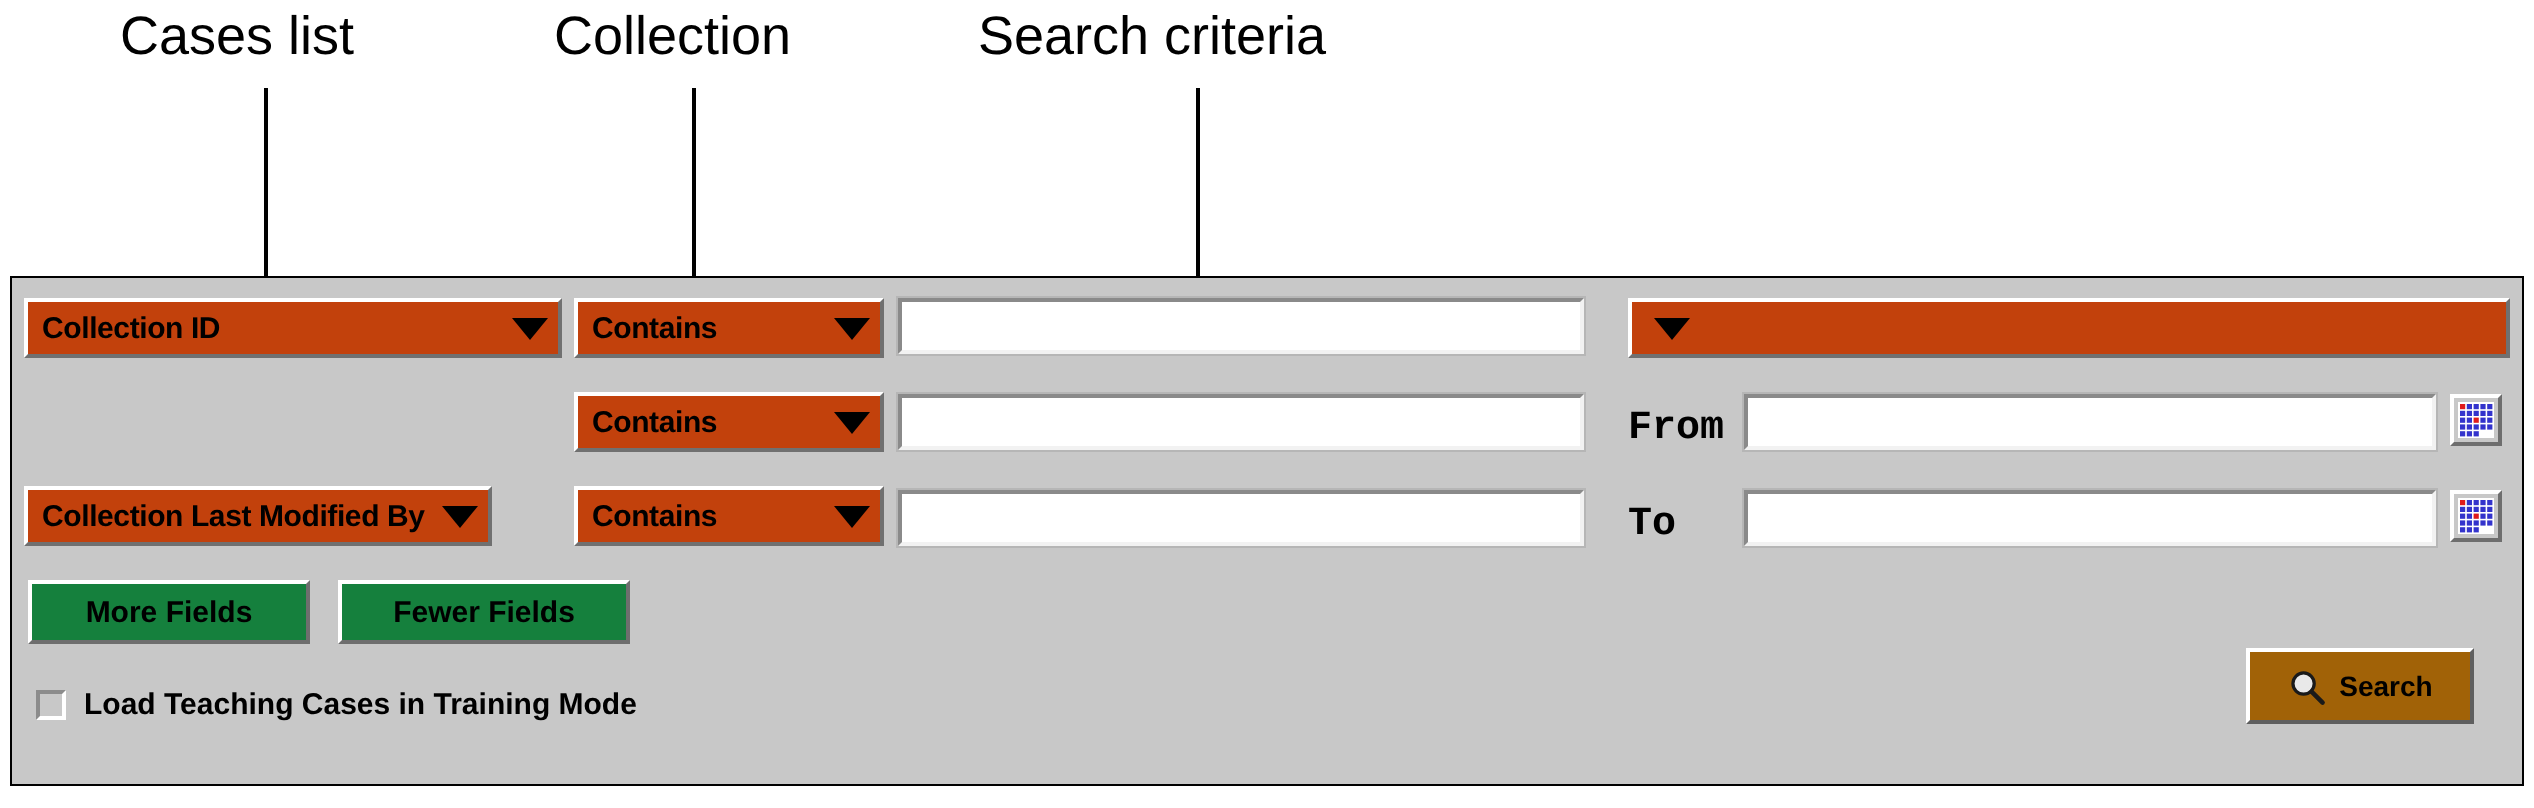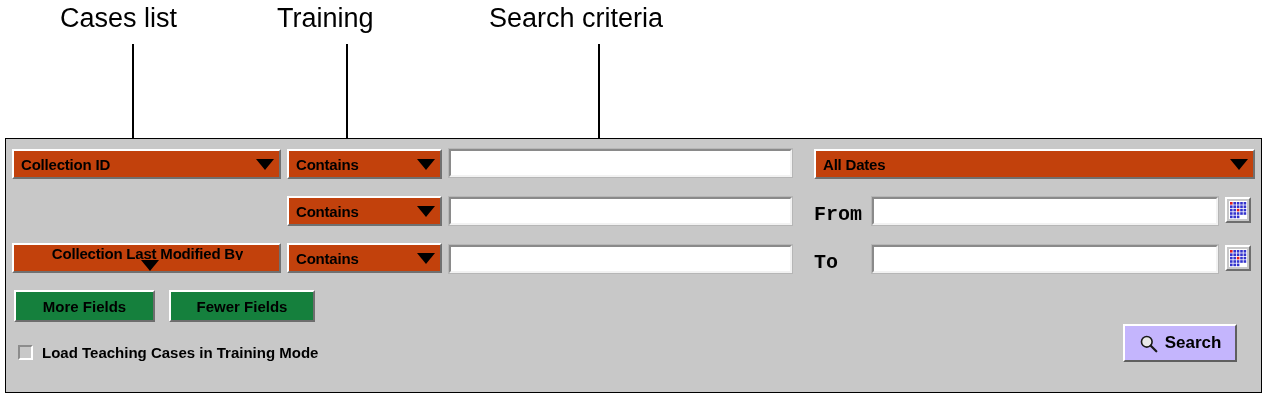--- a/index.html
+++ b/index.html
@@ -180,45 +180,45 @@
     white-space: nowrap;
   }
 
   
   #search-button {
     position: absolute;
     display: flex;
     align-items: center;
     justify-content: center;
     gap: 7px;
-    background: #c4b5fd;
+    background: #a16207;
     box-sizing: border-box;
     border-top: 2px solid #ffffff;
     border-left: 2px solid #ffffff;
     border-right: 2px solid #5f5f5f;
     border-bottom: 2px solid #5f5f5f;
-    font-size: 17px;
+    font-size: 14px;
     font-weight: bold;
     color: #000;
     cursor: default;
   }
   .magnifier {
     width: 19px;
     height: 19px;
     display: block;
     flex: 0 0 auto;
   }
 </style>
 </head>
 <body>
 
 <div class="callout-label" style="left:60px; top:5px;">Cases list</div>
 <div class="callout-line" style="left:132px; top:44px; height:95px;"></div>
 
-<div class="callout-label" style="left:277px; top:5px;">Training</div>
+<div class="callout-label" style="left:277px; top:5px;">Collection</div>
 <div class="callout-line" style="left:346px; top:44px; height:95px;"></div>
 
 <div class="callout-label" style="left:489px; top:5px;">Search criteria</div>
 <div class="callout-line" style="left:598px; top:44px; height:116px;"></div>
 
 <div id="search-panel">
 
   <div class="combo" style="left:6px; top:10px; width:269px; height:30px;">
     <span class="combo-label">Collection ID</span>
     <span class="arrow-down"></span>
@@ -227,21 +227,20 @@
   <div class="combo" style="left:281px; top:10px; width:155px; height:30px;">
     <span class="combo-label">Contains</span>
     <span class="arrow-down"></span>
   </div>
 
   <div class="textfield" style="left:443px; top:10px; width:343px; height:28px;">
     <input type="text" value="" style="">
   </div>
 
   <div class="combo" style="left:808px; top:10px; width:441px; height:30px;">
-    <span class="combo-label">All Dates</span>
     <span class="arrow-down"></span>
   </div>
 
 
   <div class="combo" style="left:281px; top:57px; width:155px; height:30px;">
     <span class="combo-label">Contains</span>
     <span class="arrow-down"></span>
   </div>
 
   <div class="textfield" style="left:443px; top:58px; width:343px; height:28px;">
@@ -276,21 +275,21 @@
       <rect x="4.4" y="11.2" width="2.6" height="2.6" fill="#3333cc"></rect>
       <rect x="7.8" y="11.2" width="2.6" height="2.6" fill="#3333cc"></rect>
       <rect x="11.2" y="11.2" width="2.6" height="2.6" fill="#3333cc"></rect>
       <rect x="14.6" y="11.2" width="2.6" height="2.6" fill="#3333cc"></rect>
       <rect x="1" y="14.6" width="2.6" height="2.6" fill="#3333cc"></rect>
       <rect x="4.4" y="14.6" width="2.6" height="2.6" fill="#3333cc"></rect>
       <rect x="7.8" y="14.6" width="2.6" height="2.6" fill="#3333cc"></rect>
     </svg>
   </div>
 
-  <div class="combo" style="left:6px; top:104px; width:269px; height:30px;flex-direction:column;">
+  <div class="combo" style="left:6px; top:104px; width:234px; height:30px;">
     <span class="combo-label">Collection Last Modified By</span>
     <span class="arrow-down"></span>
   </div>
 
   <div class="combo" style="left:281px; top:104px; width:155px; height:30px;">
     <span class="combo-label">Contains</span>
     <span class="arrow-down"></span>
   </div>
 
   <div class="textfield" style="left:443px; top:106px; width:343px; height:28px;">

